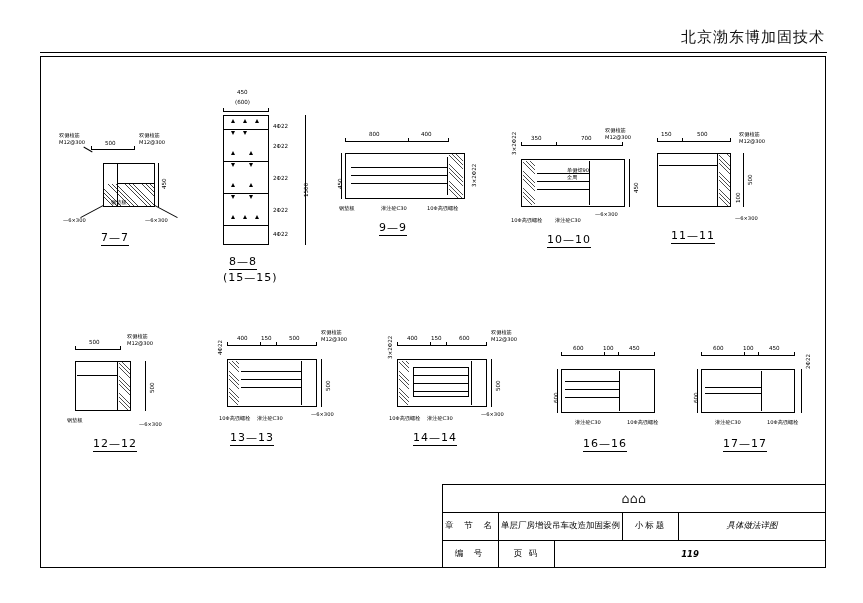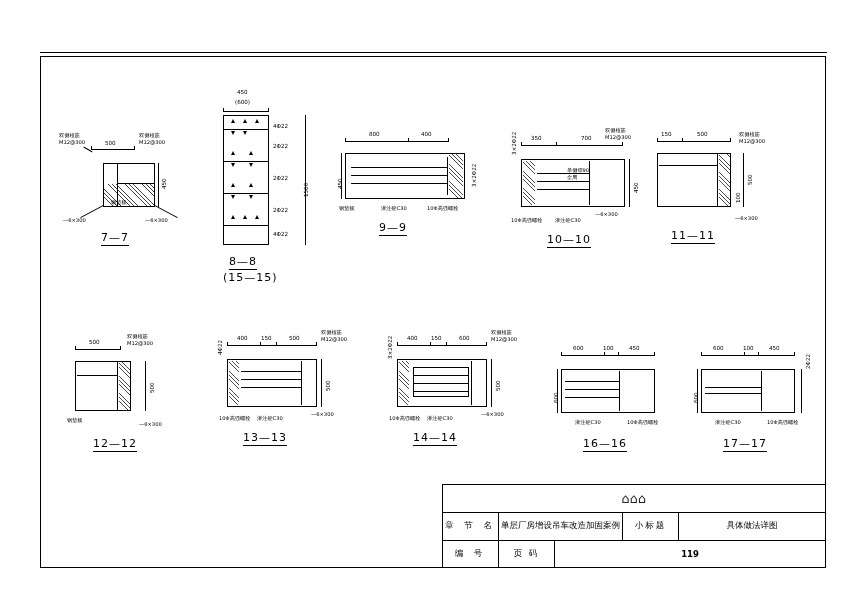--- a/index.html
+++ b/index.html
@@ -71,28 +71,29 @@
   .tb-cell{
     display:flex;align-items:center;justify-content:center;
     border-right:1px solid #000;box-sizing:border-box;
     font-size:8.5px;font-family:"DejaVu Sans",sans-serif;text-align:center;
     padding:0 2px;overflow:hidden;white-space:nowrap;
   }
   .tb-cell:last-child{border-right:none;}
   .c1{width:56px;letter-spacing:4px;}
   .c2{width:124px;}
   .c3{width:56px;letter-spacing:2px;}
-  .c4{flex:1;}
+  .c4{flex:1;font-style:italic;}
   .bold{font-weight:bold;}
 </style>
 </head>
 <body>
 
 <div class="page">
 
+  <div class="brand">北京渤东博加固技术</div>
   <div class="brandline"></div>
 
   <div class="frame">
 
     <div class="det" style="left:20px;top:70px;width:140px;height:120px;">
       <div class="box" style="left:42px;top:36px;width:52px;height:44px;"></div>
       <div class="ln vl" style="left:56px;top:36px;height:44px;"></div>
       <div class="ln hl" style="left:56px;top:56px;width:38px;"></div>
       <div class="hatch" style="left:43px;top:57px;width:50px;height:22px;opacity:.75;"></div>
       <div class="ln hl" style="left:30px;top:22px;width:44px;"></div>
@@ -266,21 +267,21 @@
       <div class="ln vl" style="left:100px;top:42px;height:44px;"></div>
       <div class="dimtxt v" style="left:16px;top:36px;">4Φ22</div>
       <div class="lab" style="left:120px;top:10px;">
         <span>双侧植筋</span><br><span>M12@300</span>
       </div>
       <div class="ln vl" style="left:120px;top:40px;height:48px;"></div>
       <div class="dimtxt v" style="left:124px;top:72px;">500</div>
       <div class="lab" style="left:18px;top:96px;">10Φ高强螺栓</div>
       <div class="lab" style="left:56px;top:96px;">灌注砼C30</div>
       <div class="lab" style="left:110px;top:92px;">—6×300</div>
-      <div class="cap" style="left:42px;top:112px;"><u>13—13</u></div>
+      <div class="cap" style="left:29px;top:112px;"><u>13—13</u></div>
     </div>
 
     <div class="det" style="left:330px;top:262px;width:170px;height:140px;">
       <div class="ln hl" style="left:26px;top:26px;width:34px;"></div>
       <div class="tick" style="left:26px;top:23px;"></div>
       <div class="tick" style="left:59px;top:23px;"></div>
       <div class="ln hl" style="left:60px;top:26px;width:16px;"></div>
       <div class="tick" style="left:75px;top:23px;"></div>
       <div class="ln hl" style="left:76px;top:26px;width:40px;"></div>
       <div class="tick" style="left:115px;top:23px;"></div>

